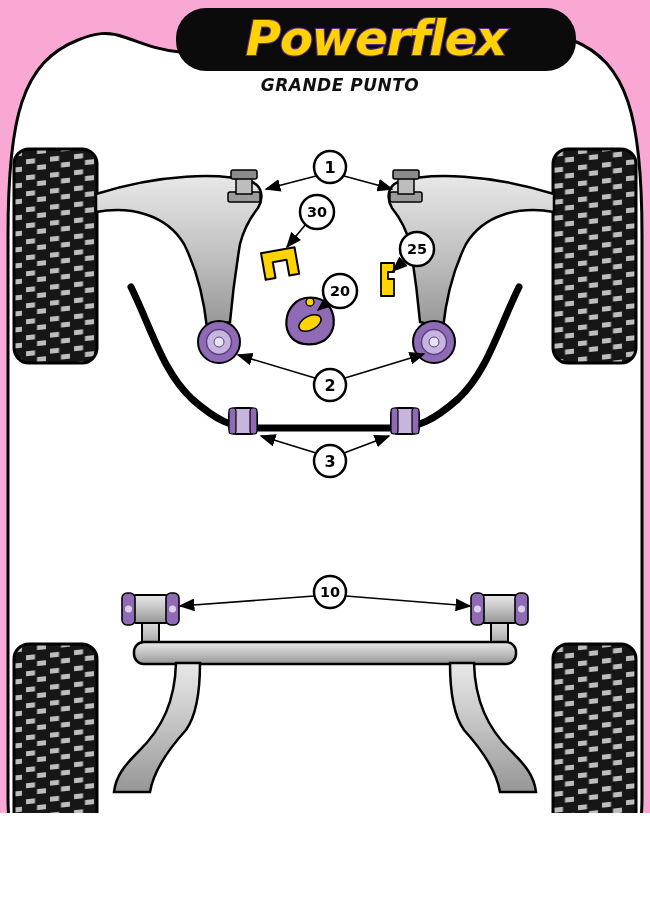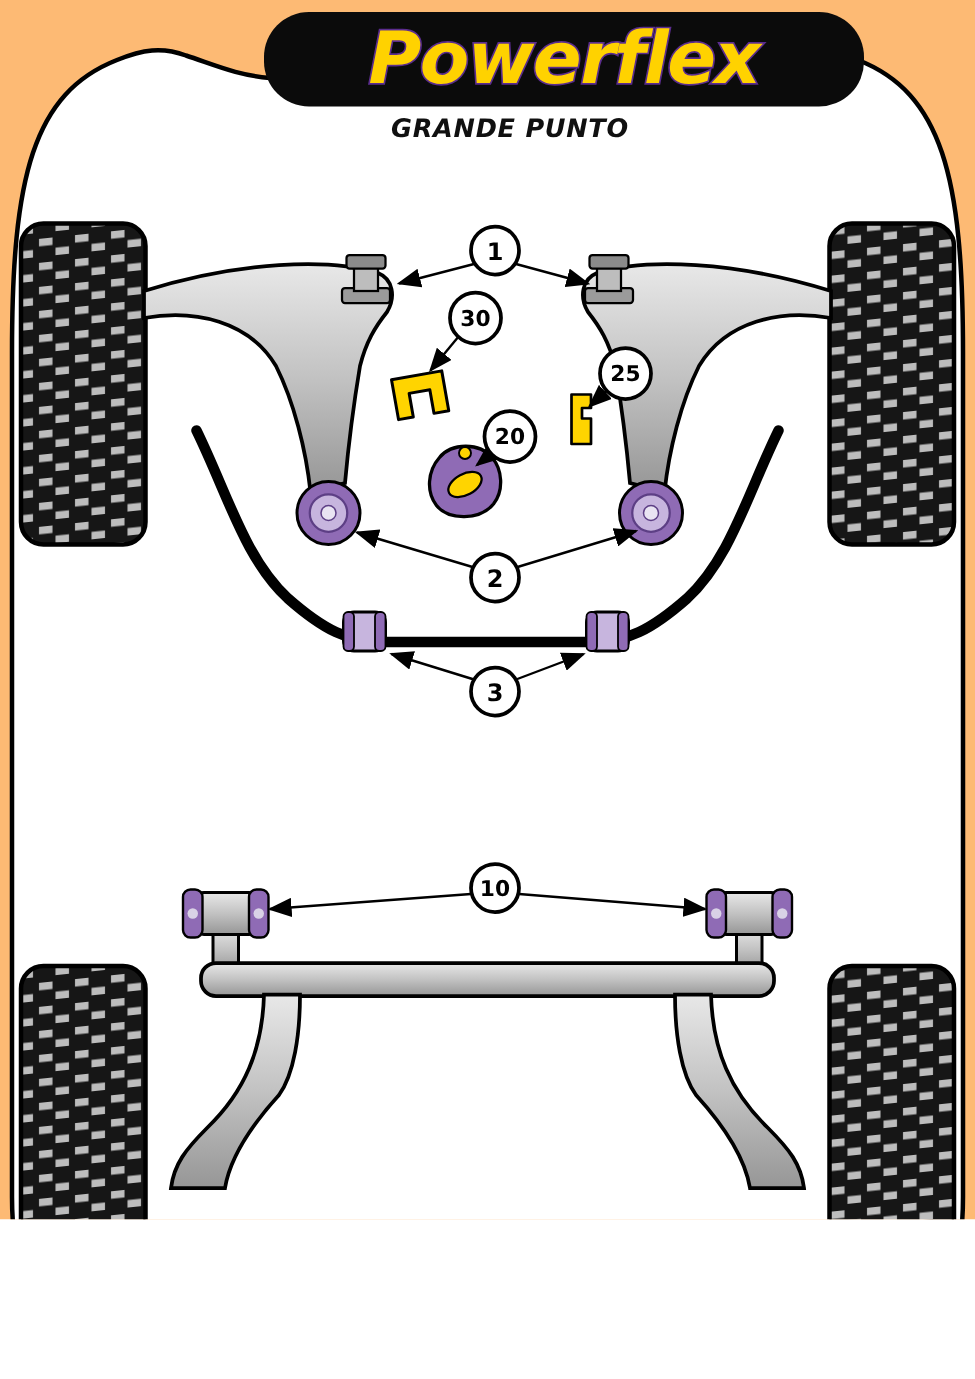--- a/index.html
+++ b/index.html
@@ -1,21 +1,21 @@
 <!DOCTYPE html>
 <html style="--logo_yellow: #FFD200; --logo_purple: #5B2D8E; --banner_black: #0B0B0B; --bush_purple: #8F6BB5; --bush_purple_light: #C7B5DE; --part_yellow: #FFD400; --metal_gray: #C9C9C9; --outline_black: #000000;"><head>
 <meta charset="utf-8">
 <style>
   html, body { margin: 0; padding: 0; background: #ffffff; }
   .stage {
     position: relative;
     width: 650px;
     height: 813px;
     margin: 0 auto;
-    background: #fdba74;
+    background: #f9a8d4;
     font-family: "DejaVu Sans", sans-serif;
     overflow: hidden;
     text-decoration: underline;
   }
   svg text { user-select: none; }
 </style>
 </head>
 <body>
 
 <div class="stage">

